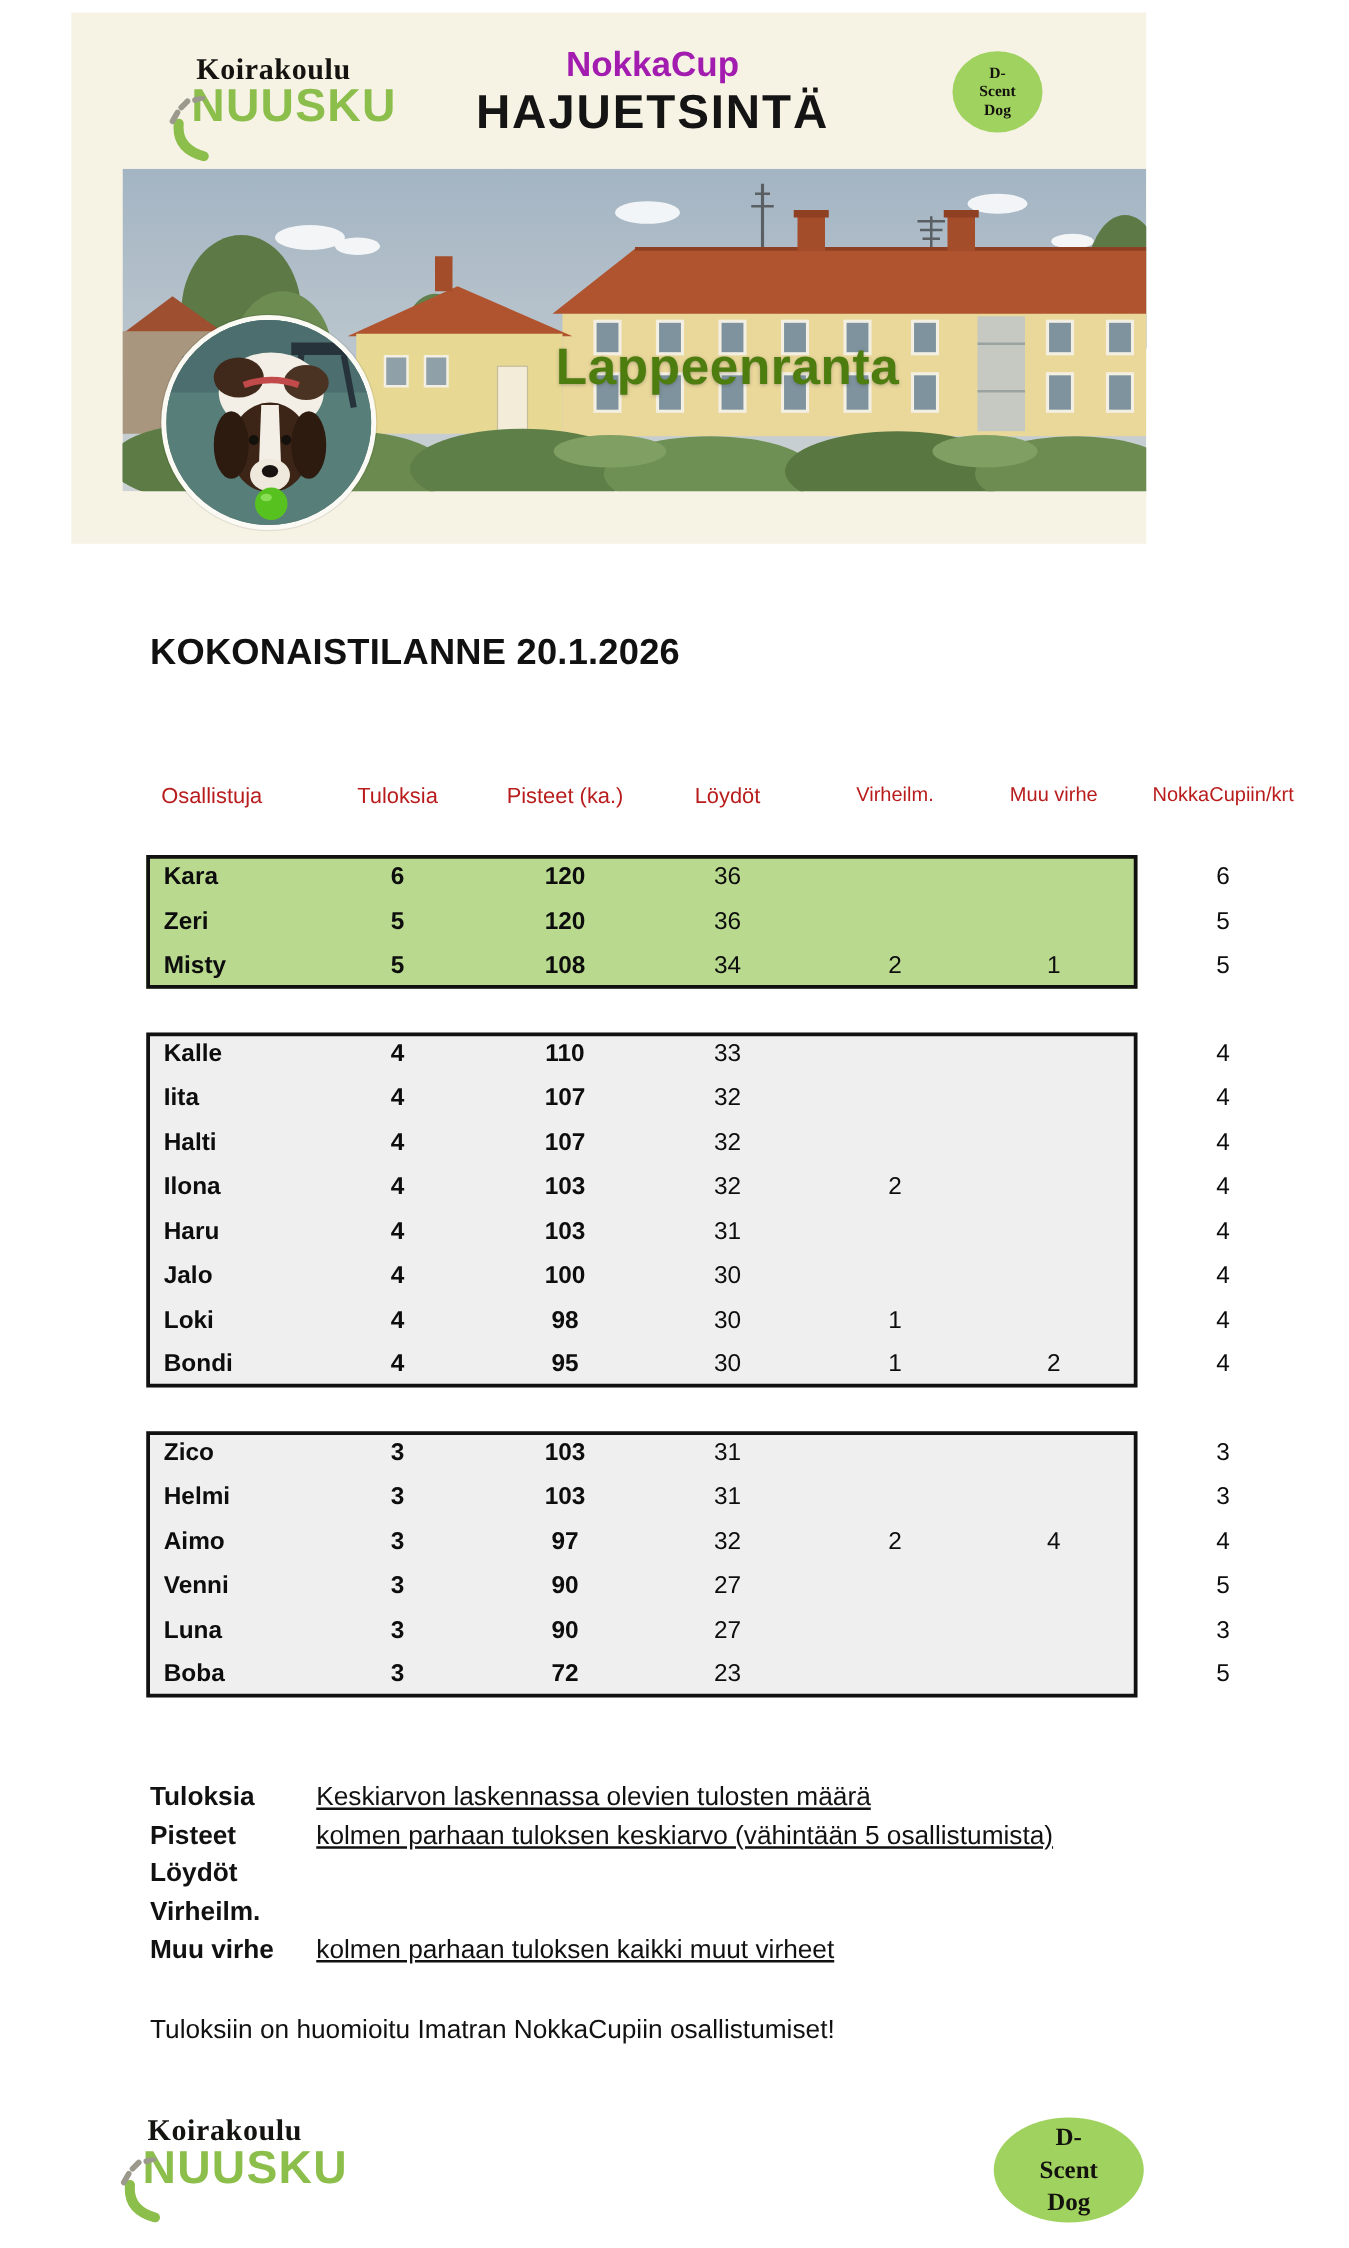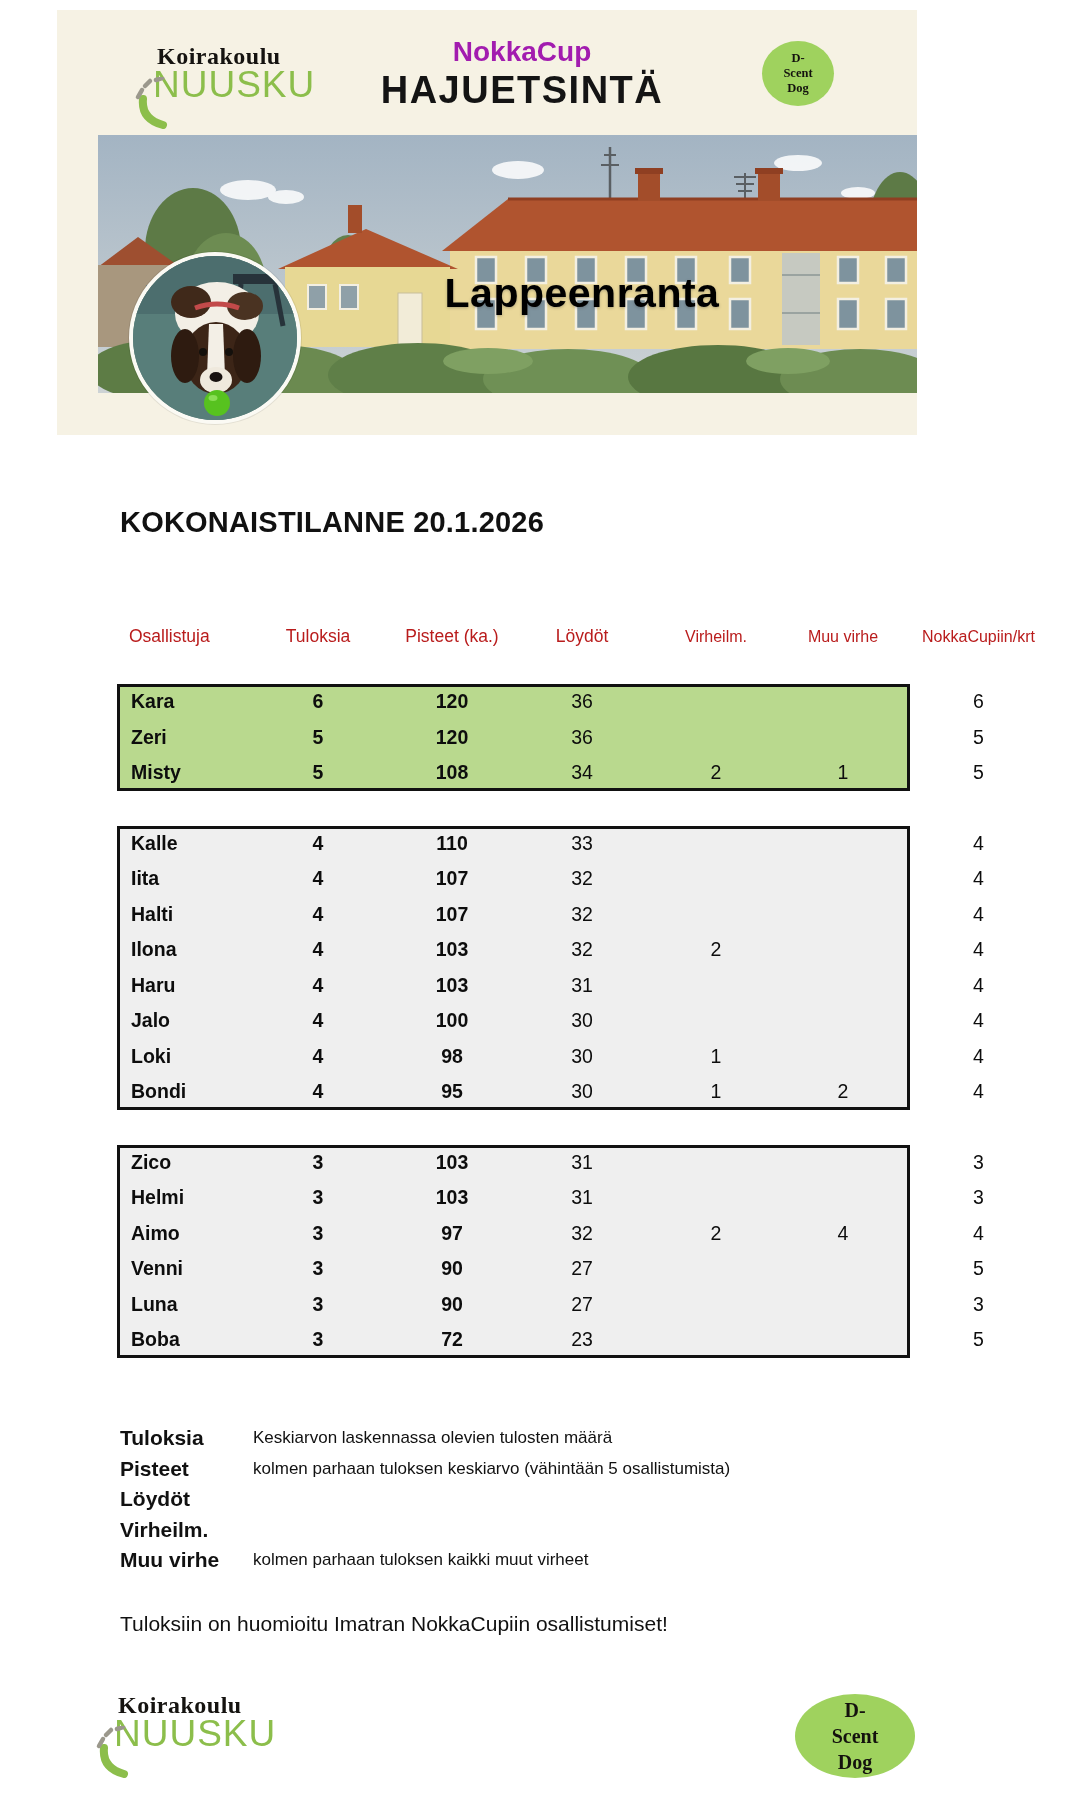--- a/index.html
+++ b/index.html
@@ -5,34 +5,34 @@
   html,body{margin:0;padding:0;}
   body{
     width:1079px;height:1798px;position:relative;background:#ffffff;
     font-family:"Liberation Sans", sans-serif;color:#111;overflow:hidden;
   }
   
   .header-block{position:absolute;left:57px;top:10px;width:860px;height:425px;background:#f6f2e4;}
   .brand{position:absolute;width:220px;}
   .brand-hdr{left:78px;top:33px;}
   .brand-line1{font-family:"Liberation Serif", serif;font-weight:bold;font-size:24px;color:#151310;padding-left:22px;letter-spacing:.5px;}
-  .brand-line2{font-size:37px;font-weight:400;color:#8cbe4b;letter-spacing:1px;margin-top:-6px;padding-left:18px;}
+  .brand-line2{font-size:37px;font-weight:700;color:#8cbe4b;letter-spacing:1px;margin-top:-6px;padding-left:18px;}
   .brand-swoosh{position:absolute;left:-4px;top:34px;width:40px;height:52px;}
   .title-block{position:absolute;left:465px;top:26px;transform:translateX(-50%);text-align:center;white-space:nowrap;}
   .title-line1{font-size:28px;font-weight:700;color:#a21caf;}
   .title-line2{font-size:38px;font-weight:700;letter-spacing:1.5px;color:#141414;margin-top:1px;}
   .badge{background:#9fd25e;border-radius:50%;display:flex;flex-direction:column;align-items:center;justify-content:center;
          font-family:"Liberation Serif", serif;font-weight:bold;color:#14120e;text-align:center;}
   .badge-hdr{position:absolute;left:705px;top:31px;width:72px;height:65px;font-size:12.5px;line-height:1.2;}
   .badge-ftr{position:absolute;left:795px;top:1694px;width:120px;height:84px;font-size:20px;line-height:1.3;}
   
   .banner{position:absolute;left:41px;top:125px;width:819px;height:258px;}
   .banner svg.scene{position:absolute;left:0;top:0;}
   .banner-location{position:absolute;left:484px;top:135px;transform:translateX(-50%);
-    font-size:41px;font-weight:700;color:#000000;text-shadow:0 1px 3px rgba(60,60,60,.35);letter-spacing:.5px;}
+    font-size:41px;font-weight:700;color:#4d7c0f;text-shadow:0 1px 3px rgba(60,60,60,.35);letter-spacing:.5px;}
   .dog-circle{position:absolute;left:31px;top:117px;width:164px;height:164px;border-radius:50%;
     border:4px solid #fbfaf4;overflow:hidden;background:#587e7a;box-shadow:0 0 0 1px rgba(0,0,0,.08);}
   
   .main-title{position:absolute;left:120px;top:506px;font-size:29px;font-weight:700;letter-spacing:.2px;}
   
   :root{--cols:123px 156px 112px 148px 120px 134px 137px;}
   .theader{position:absolute;left:117px;top:626px;width:930px;display:grid;grid-template-columns:var(--cols);align-items:center;}
   .theader .h{font-size:17.5px;text-align:center;color:#b91c1c;}
   .theader .h.first{text-align:left;padding-left:12px;}
   .theader .h.small{font-size:16px;}
@@ -42,21 +42,21 @@
     border:3px solid #111;box-sizing:border-box;}
   .group.hl::before{background:#b9d98e;}
   .trow{position:relative;display:grid;grid-template-columns:var(--cols);height:35.5px;align-items:center;}
   .trow .c{font-size:19.5px;text-align:center;color:#0d0d0d;}
   .trow .c.name{text-align:left;padding-left:14px;font-weight:700;}
   .trow .c.b{font-weight:700;}
   
   .legend{position:absolute;left:120px;top:1423px;}
   .legend-row{display:flex;height:30.5px;align-items:center;}
   .legend-term{width:133px;font-weight:700;font-size:21px;flex:none;}
-  .legend-desc{font-size:17px;white-space:nowrap;}
+  .legend-desc{font-size:21px;white-space:nowrap;text-decoration:underline;}
   .note{position:absolute;left:120px;top:1612px;font-size:21px;}
   
   .brand-ftr{left:96px;top:1692px;}
 </style>
 </head>
 <body>
 
 <div class="header-block">
 
   <div class="brand brand-hdr">

